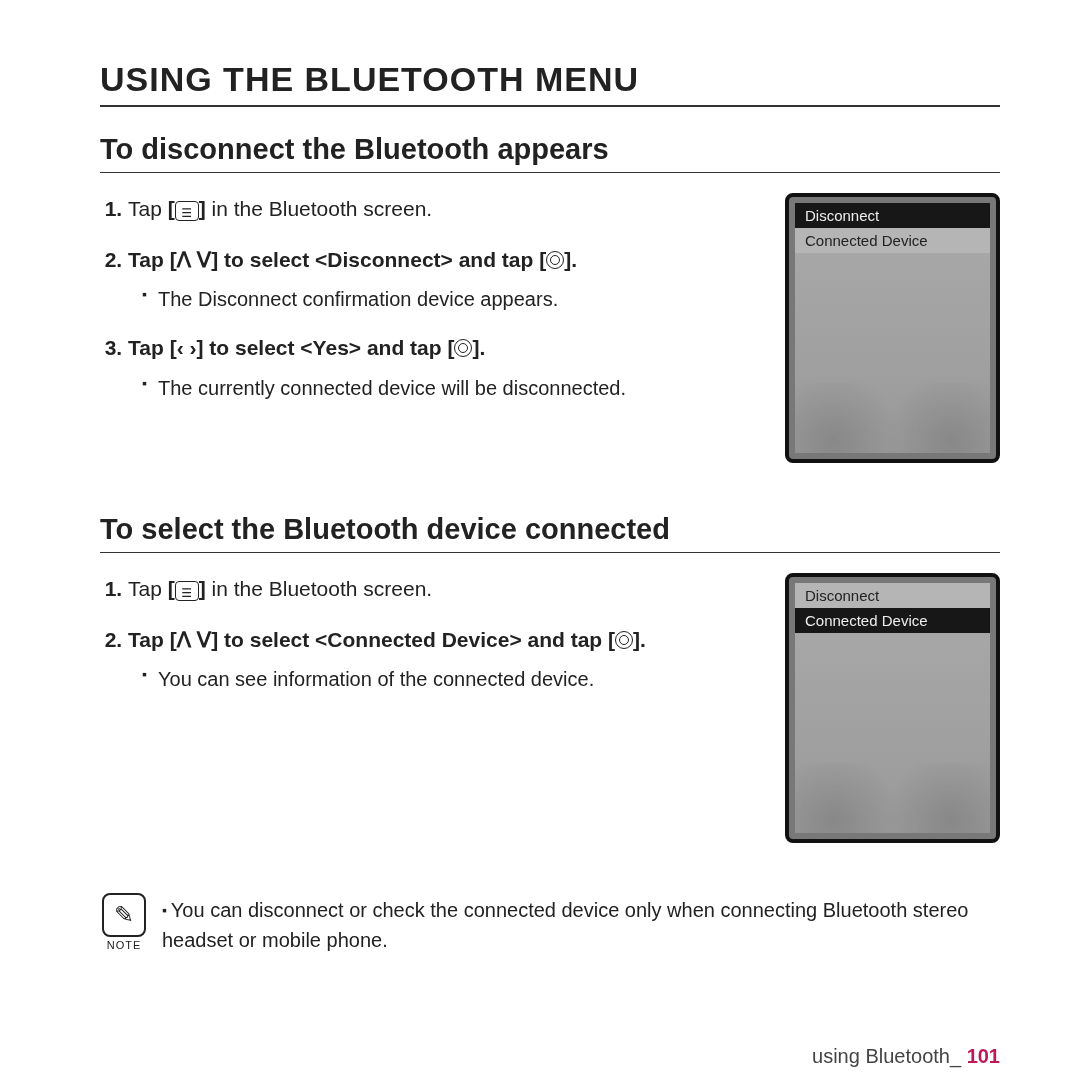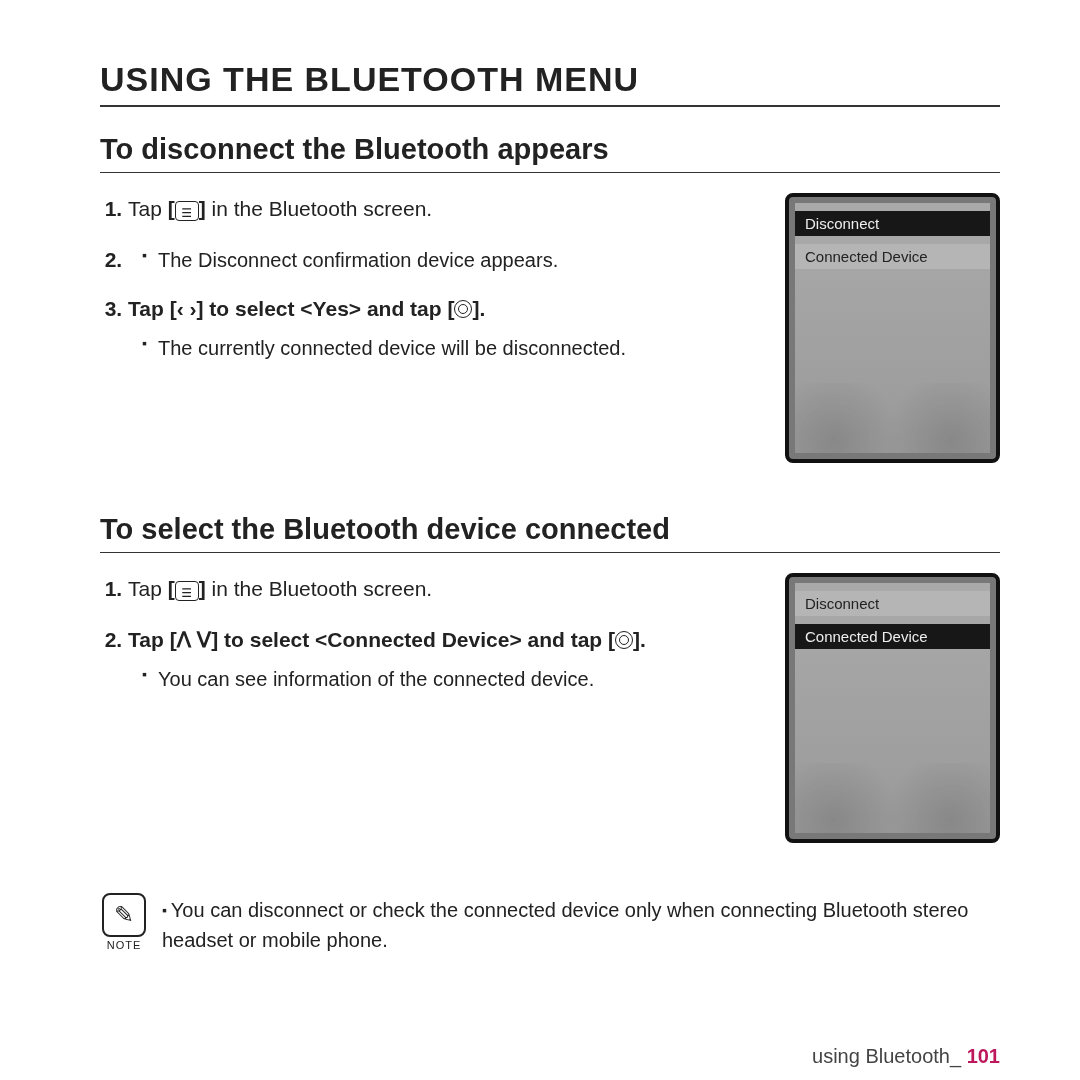--- a/index.html
+++ b/index.html
@@ -132,21 +132,20 @@
     background: linear-gradient(#aaa 0%, #9a9a9a 100%);
     height: 250px;
     position: relative;
     overflow: hidden;
   }
   .device-list-item {
     padding: 4px 10px;
     font-size: 15px;
     color: #222;
     background: #b5b5b5;
-    margin-top: 8px;
   }
   .device-list-item.highlight {
     background: #171717;
     color: #eee;
   }
   .device-shadow {
     position:absolute; bottom:0; left:0; right:0; height:70px;
     background:
       radial-gradient(circle at 20% 80%, rgba(0,0,0,.2), transparent 40%),
       radial-gradient(circle at 80% 80%, rgba(0,0,0,.2), transparent 40%);
@@ -207,20 +206,28 @@
 
   <div class="row">
     <div class="text-col">
       <ol class="steps">
         <li>
           <span>Tap </span>
           <span class="bold">[</span><span class="ibox menu"></span><span class="bold">]</span>
           <span> in the Bluetooth screen.</span>
         </li>
         <li>
+          <span class="bold">
+            <span>Tap </span>
+            <span>[</span><span class="arrows">ꓥ ꓦ</span><span>]</span>
+            <span> to select </span>
+            <span>&lt;Disconnect&gt;</span>
+            <span> and tap </span>
+            <span>[</span><span class="circle-btn"></span><span>]</span><span>.</span>
+          </span>
           <ul class="sub">
               <li>The Disconnect confirmation device appears.</li>
             </ul>
         </li>
         <li>
           <span class="bold">
             <span>Tap </span>
             <span>[</span><span class="arrows">‹  ›</span><span>]</span>
             <span> to select </span>
             <span>&lt;Yes&gt;</span>

